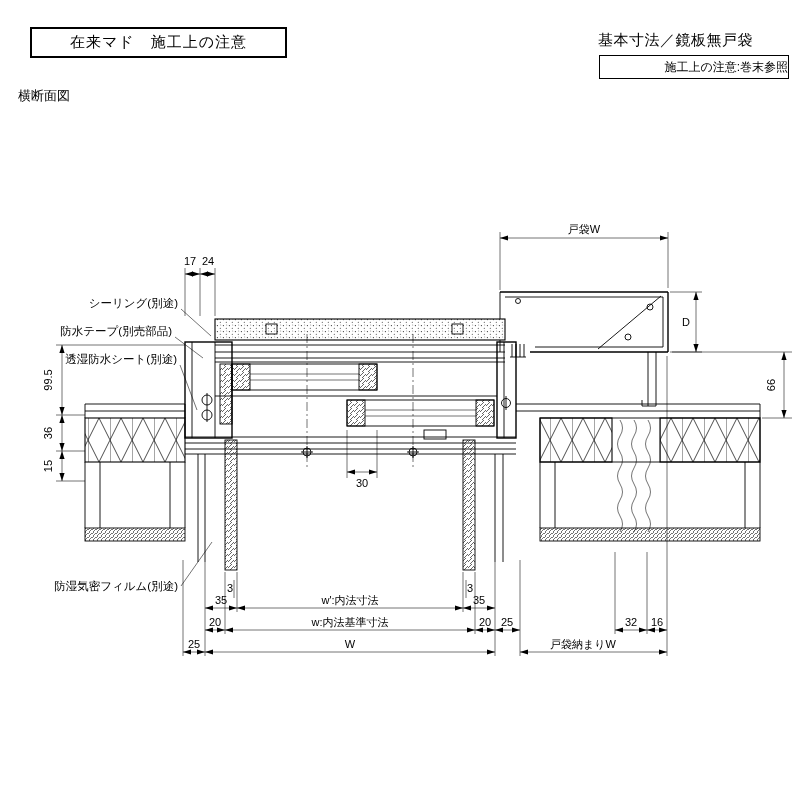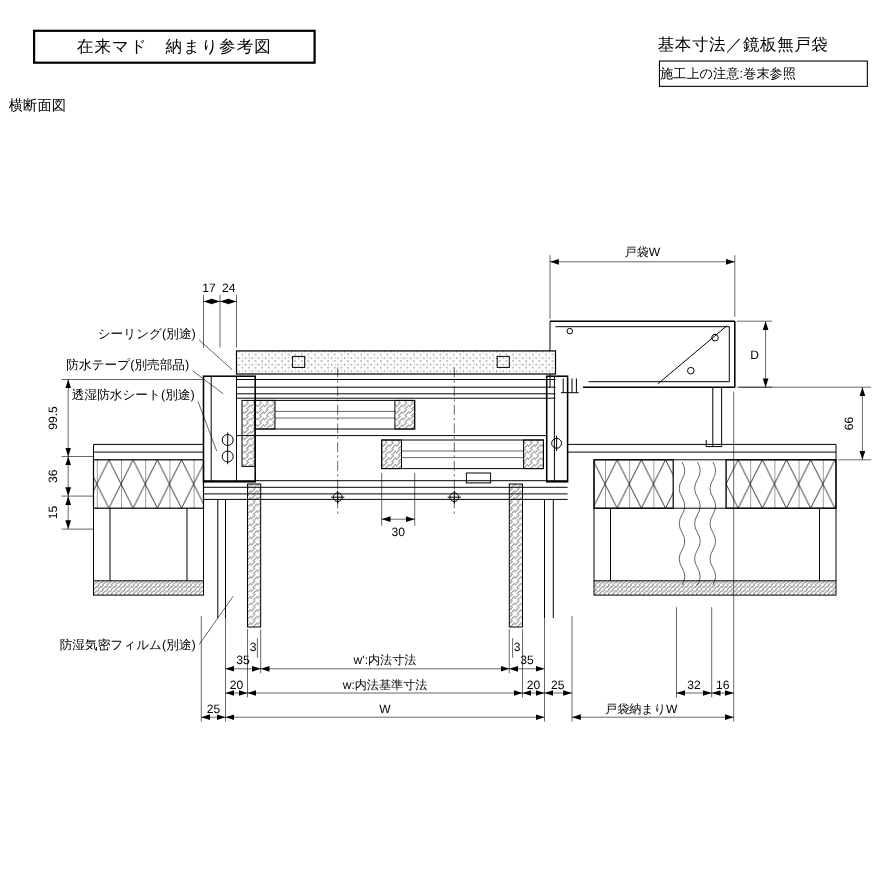--- a/index.html
+++ b/index.html
@@ -3,41 +3,41 @@
 <meta charset="utf-8">
 <style>
   *{margin:0;padding:0;box-sizing:border-box}
   html,body{width:800px;height:800px;background:#fff;color:#000;
     font-family:"Liberation Sans","DejaVu Sans",sans-serif;overflow:hidden}
   body{position:relative}
   .title-box{position:absolute;left:30px;top:27px;width:257px;height:31px;border:2px solid #000;
     display:flex;align-items:center;justify-content:center;font-size:15px;letter-spacing:1px}
   .ref-title{position:absolute;left:598px;top:31px;font-size:15px;letter-spacing:.5px}
   .note-box{position:absolute;left:599px;top:55px;width:190px;height:24px;border:1px solid #000;
-    display:flex;align-items:center;justify-content:flex-start;font-size:12px}
-  .view-label{position:absolute;left:8px;top:87px;font-size:13px}
+    display:flex;align-items:center;justify-content:flex-end;font-size:12px}
+  .view-label{position:absolute;left:18px;top:87px;font-size:13px}
   svg{position:absolute;left:0;top:0}
   svg text{font-family:"Liberation Sans","DejaVu Sans",sans-serif;font-size:11px;fill:#000;stroke:none}
   .ta-m{text-anchor:middle}.ta-e{text-anchor:end}
   .co{font-size:11.5px}
   .s-thin{stroke:#000;stroke-width:.55;fill:none}
   .s-med{stroke:#000;stroke-width:.9;fill:none}
   .s-thk{stroke:#000;stroke-width:1.4;fill:none}
   .dim{stroke:#000;stroke-width:.55;fill:none;marker-start:url(#arr);marker-end:url(#arr)}
   .dash{stroke:#000;stroke-width:.55;fill:none;stroke-dasharray:9 3 2 3}
   .f-xh{fill:url(#xh);stroke:#000;stroke-width:1.1}
   .f-dg{fill:url(#dg);stroke:#000;stroke-width:.9}
   .f-dg2{fill:url(#dg2);stroke:#000;stroke-width:.9}
   .f-st{fill:url(#st);stroke:#000;stroke-width:1.1}
 </style>
 </head>
 <body>
 
 <div class="title-box">
-  <span>在来マド　納まり参考図</span>
+  <span>在来マド　施工上の注意</span>
 </div>
 <div class="ref-title">基本寸法／鏡板無戸袋</div>
 <div class="note-box">
   <span>施工上の注意:巻末参照</span>
 </div>
 <div class="view-label">横断面図</div>
 
 <svg width="800" height="800" viewBox="0 0 800 800">
   <defs>
     <marker id="arr" markerUnits="userSpaceOnUse" markerWidth="9" markerHeight="7" refX="8" refY="3" orient="auto-start-reverse">

